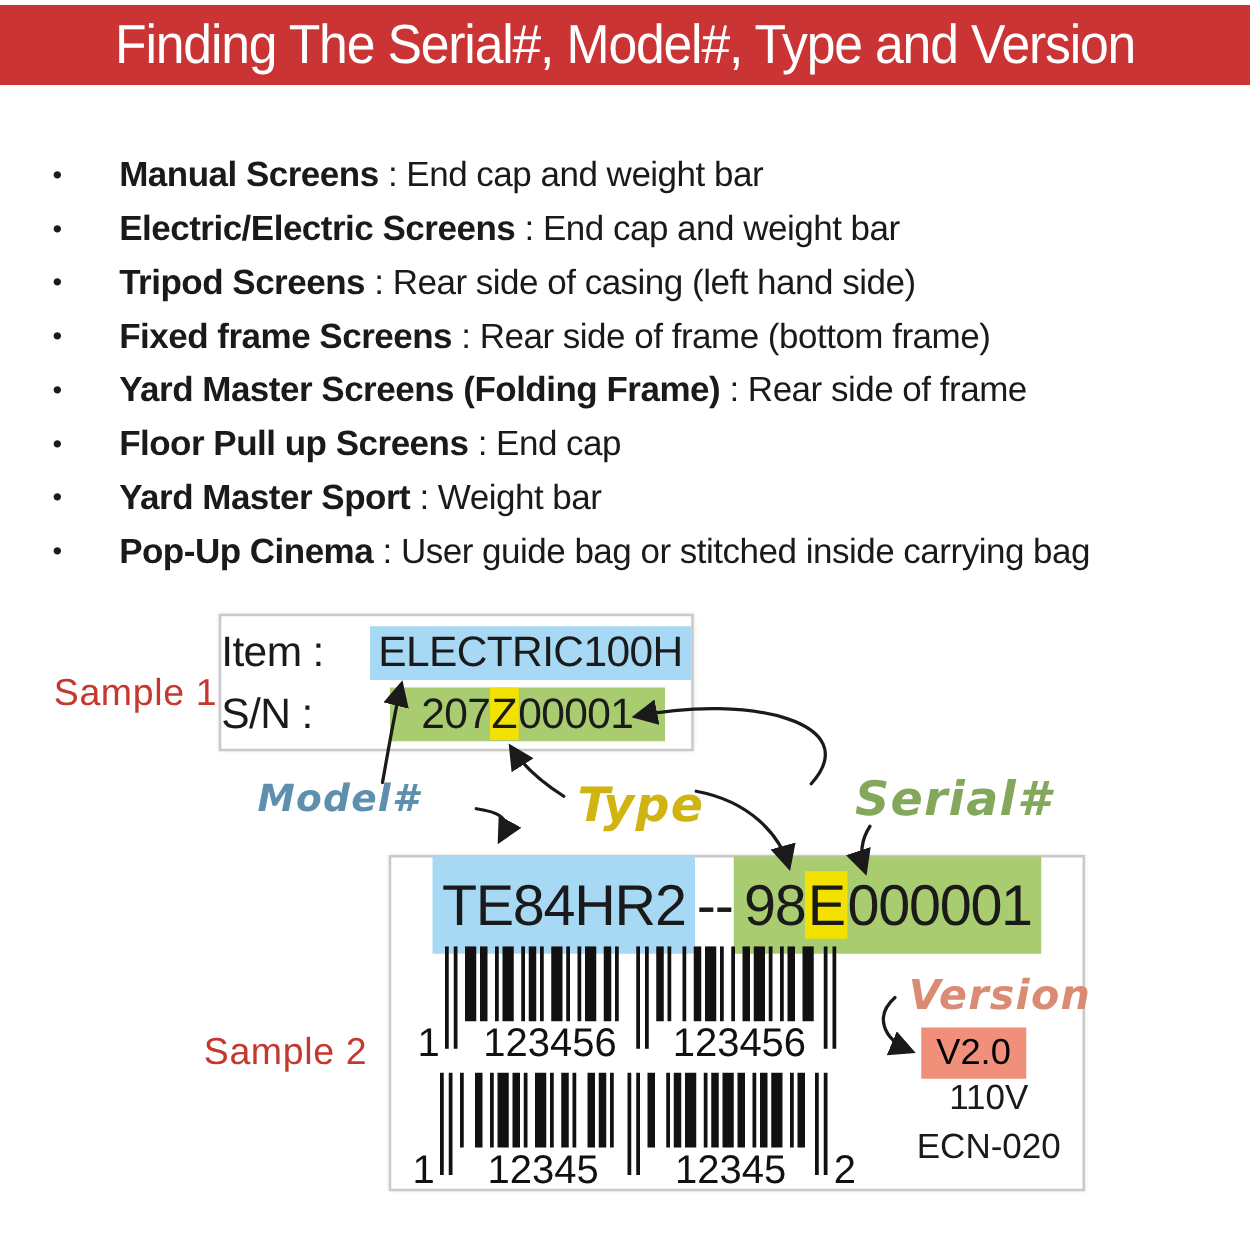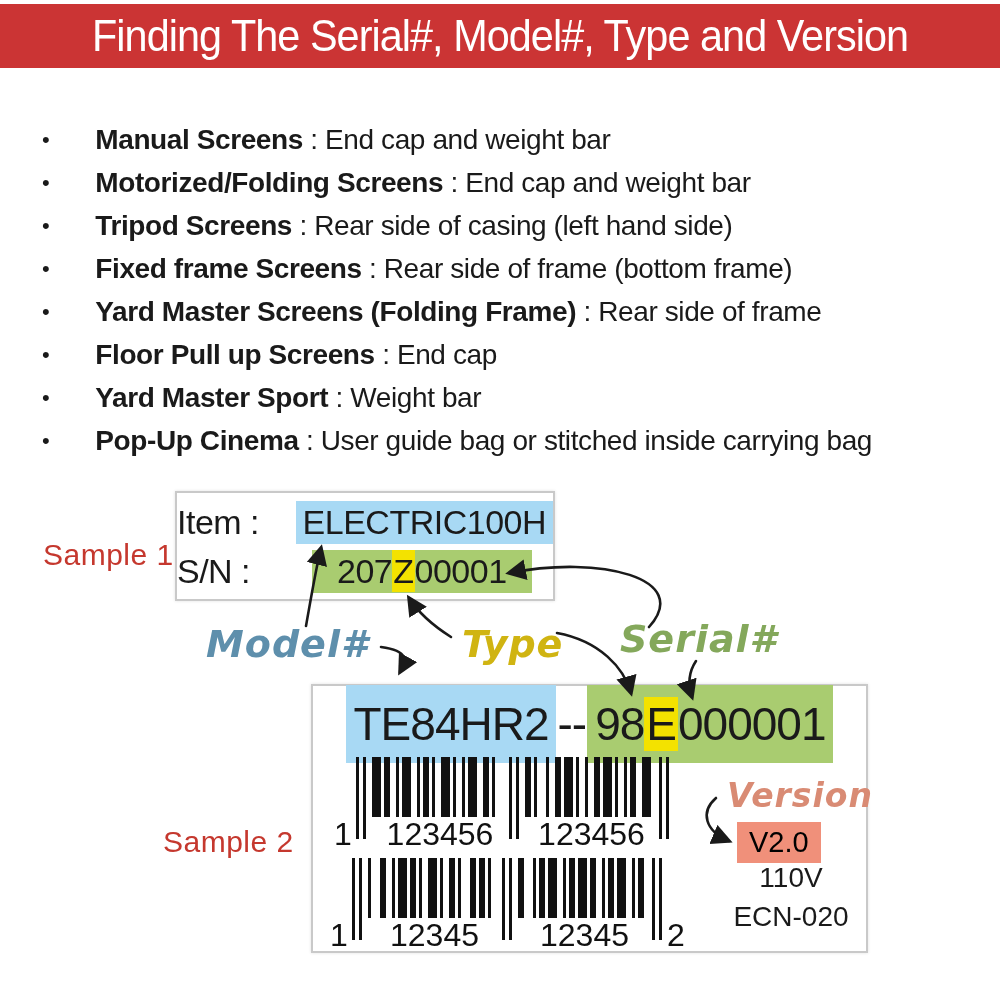--- a/index.html
+++ b/index.html
@@ -33,23 +33,23 @@
   .lrow{height:49px;display:flex;align-items:center;font-size:34px;letter-spacing:-.5px;}
   .lrow .key{width:128px;text-align:left;margin-right:7px;}
   .hl{padding:2px 7px;}
   .hl.blue{background:var(--hl_blue);}
   .hl.green{background:var(--hl_green);padding:2px 25px;}
   .hl.yellow{background:var(--hl_yellow);padding:2px 1px;}
 
   
   .annot{position:absolute;font-family:"DejaVu Sans",sans-serif;font-style:italic;font-weight:700;
          letter-spacing:1px;white-space:nowrap;}
-  .annot.model{left:206px;top:622px;font-size:38px;color:var(--model_blue);}
+  .annot.model{left:206px;top:622px;font-size:30px;color:var(--model_blue);}
   .annot.type{left:462px;top:622px;font-size:38px;color:var(--type_yellow);}
-  .annot.serial{left:620px;top:617px;font-size:38px;color:var(--serial_green);}
+  .annot.serial{left:684px;top:617px;font-size:38px;color:var(--serial_green);}
   .annot.version{left:727px;top:776px;font-size:33px;color:var(--version_salmon);}
 
   
   .code-line{margin-top:11px;text-align:center;font-size:46px;letter-spacing:-1px;white-space:nowrap;}
   .code-line .hl{padding:13px 8px;}
   .code-line .hl.yellow{padding:1px 2px;}
   .dashes{margin:0 1px;}
 
   
   .bc{position:absolute;}
@@ -72,21 +72,21 @@
 <body>
 
 <div class="canvas">
 
   <header class="banner">
     <h1>Finding The Serial#, Model#, Type and Version</h1>
   </header>
 
   <ul class="bullets">
     <li><span class="glyph">•</span><span class="bname">Manual Screens</span><span class="sep"> : </span><span class="bdesc">End cap and weight bar</span></li>
-    <li><span class="glyph">•</span><span class="bname">Motorized/Folding Screens</span><span class="sep"> : </span><span class="bdesc">End cap and weight bar</span></li>
+    <li><span class="glyph">•</span><span class="bname">Electric/Electric Screens</span><span class="sep"> : </span><span class="bdesc">End cap and weight bar</span></li>
     <li><span class="glyph">•</span><span class="bname">Tripod Screens</span><span class="sep"> : </span><span class="bdesc">Rear side of casing (left hand side)</span></li>
     <li><span class="glyph">•</span><span class="bname">Fixed frame Screens</span><span class="sep"> : </span><span class="bdesc">Rear side of frame (bottom frame)</span></li>
     <li><span class="glyph">•</span><span class="bname">Yard Master Screens (Folding Frame)</span><span class="sep"> : </span><span class="bdesc">Rear side of frame</span></li>
     <li><span class="glyph">•</span><span class="bname">Floor Pull up Screens</span><span class="sep"> : </span><span class="bdesc">End cap</span></li>
     <li><span class="glyph">•</span><span class="bname">Yard Master Sport</span><span class="sep"> : </span><span class="bdesc">Weight bar</span></li>
     <li><span class="glyph">•</span><span class="bname">Pop-Up Cinema</span><span class="sep"> : </span><span class="bdesc">User guide bag or stitched inside carrying bag</span></li>
   </ul>
 
   <div class="sample-label s1">Sample 1</div>
 

